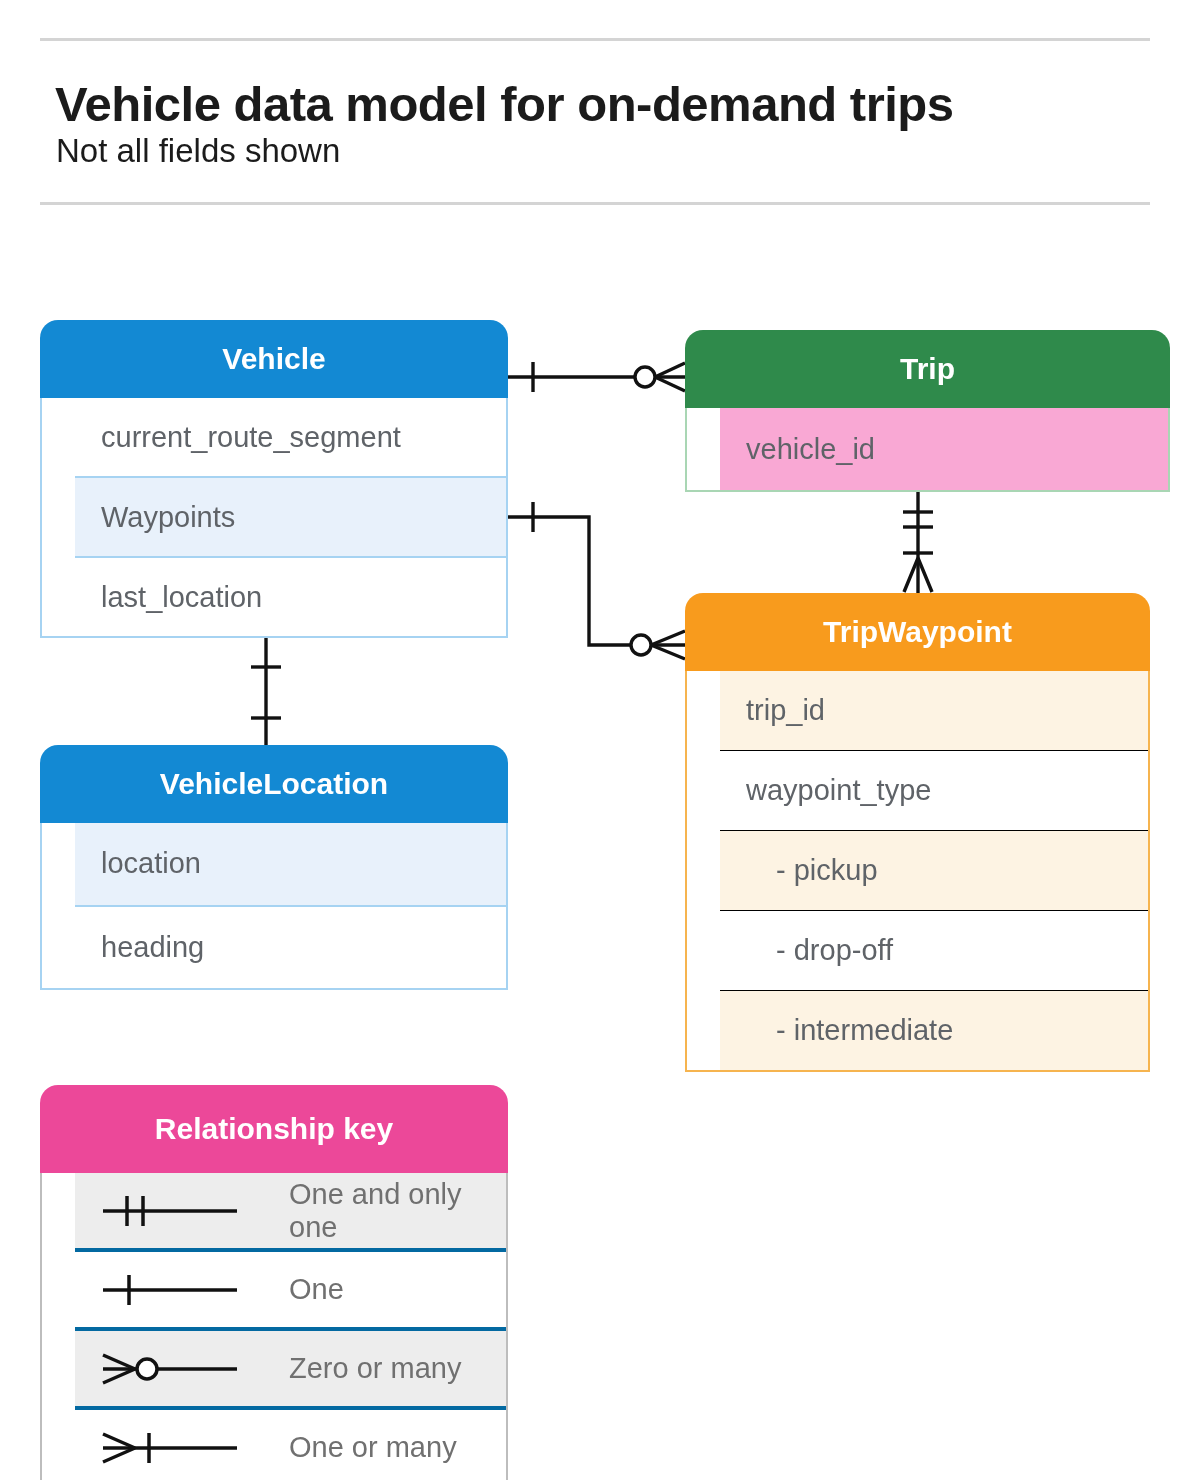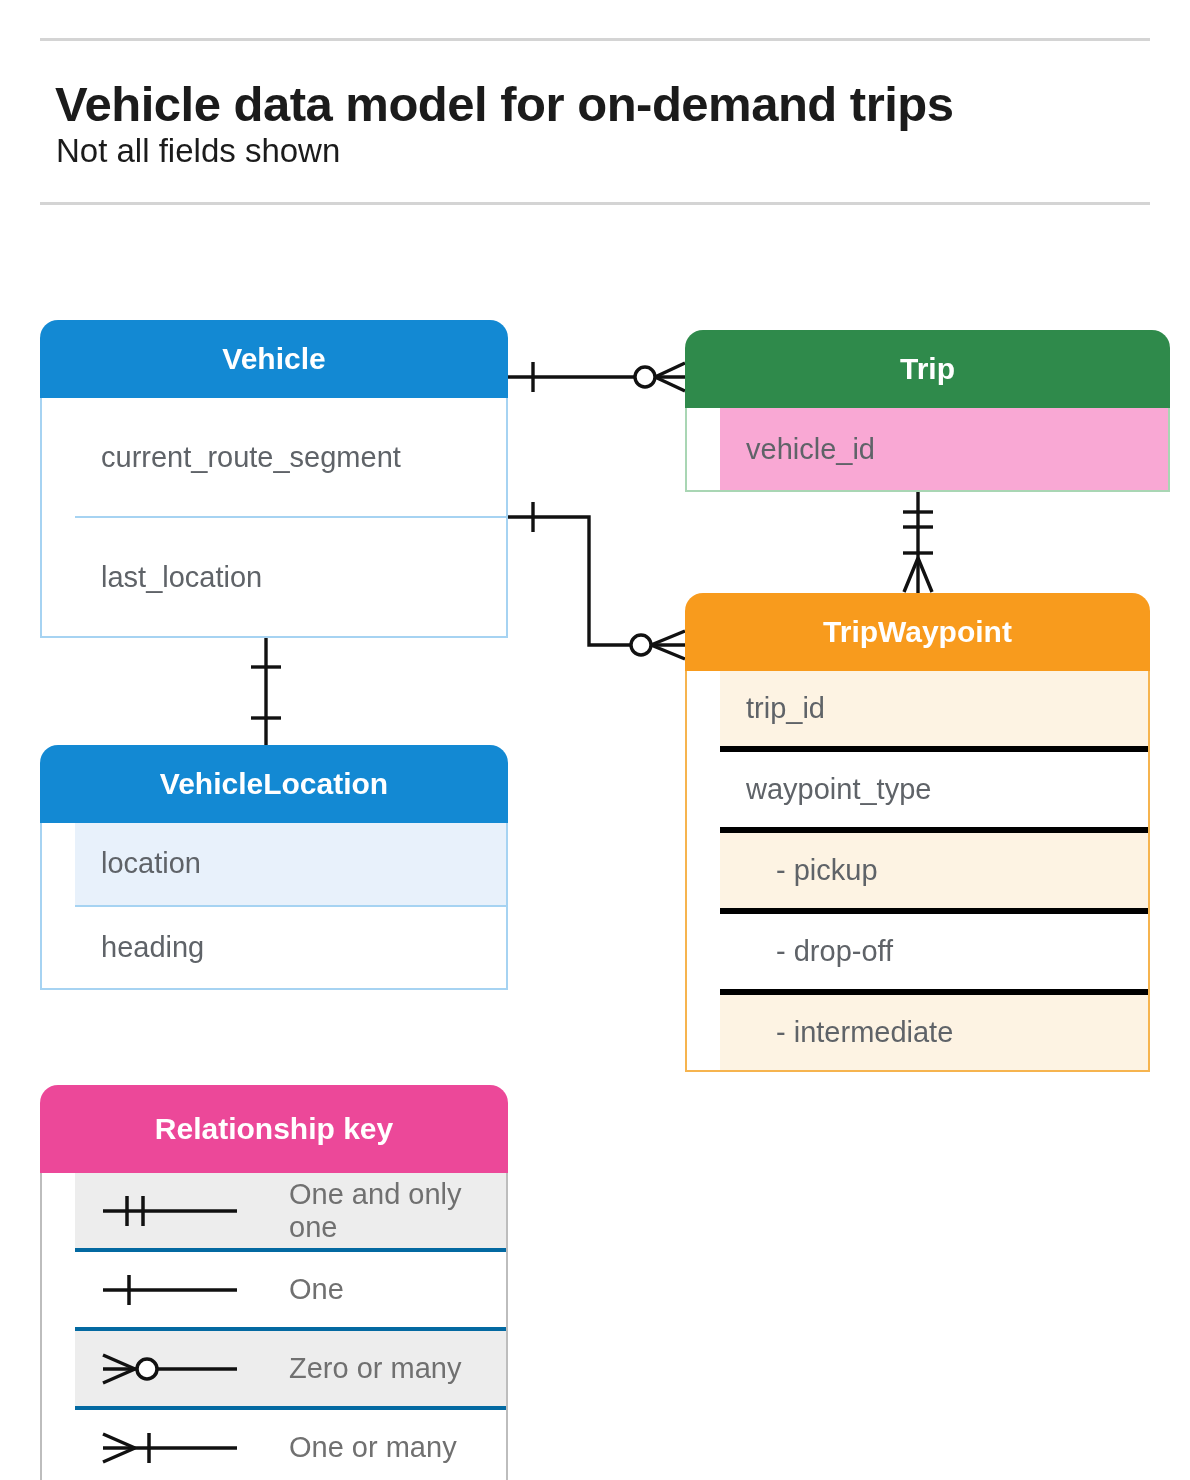--- a/index.html
+++ b/index.html
@@ -40,21 +40,21 @@
   
   .green .entity-header{background:#2f8a4b;}
   .green .entity-body{border:2px solid #a9d6b4;border-top:none;}
   .green .entity-row{border-top:2px solid #a9d6b4;}
   .green .entity-row:first-child{border-top:none;}
   .green .entity-row.shaded{background:#f9a8d4;}
 
   
   .orange .entity-header{background:#f89b1d;}
   .orange .entity-body{border:2px solid #f6b44f;border-top:none;}
-  .orange .entity-row{border-top:6px solid #000000;}
+  .orange .entity-row{border-top:1px solid #000000;}
   .orange .entity-row:first-child{border-top:none;}
   .orange .entity-row.shaded{background:#fdf3e3;}
 
   
   .gray .entity-header{background:#ec4899;height:88px;margin-top:45px;}
   .gray .entity-body{border:2px solid #bdbdbd;border-top:none;}
   .gray .entity-row{border-top:4px solid #0369a1;padding-left:22px;color:#707070;}
   .gray .entity-row:first-child{border-top:none;}
   .gray .entity-row.shaded{background:#ededed;}
 
@@ -111,20 +111,21 @@
       <path d="M266 636 V745"></path>
       <path d="M251 667 H281"></path>
       <path d="M251 718 H281"></path>
     </g>
   </svg>
 
   <div class="entity blue" id="vehicle">
     <div class="entity-header">Vehicle</div>
     <div class="entity-body">
       <div class="entity-row">current_route_segment</div>
+      <div class="entity-row shaded">Waypoints</div>
       <div class="entity-row">last_location</div>
     </div>
   </div>
 
   <div class="entity green" id="trip">
     <div class="entity-header">Trip</div>
     <div class="entity-body">
       <div class="entity-row shaded">vehicle_id</div>
     </div>
   </div>

